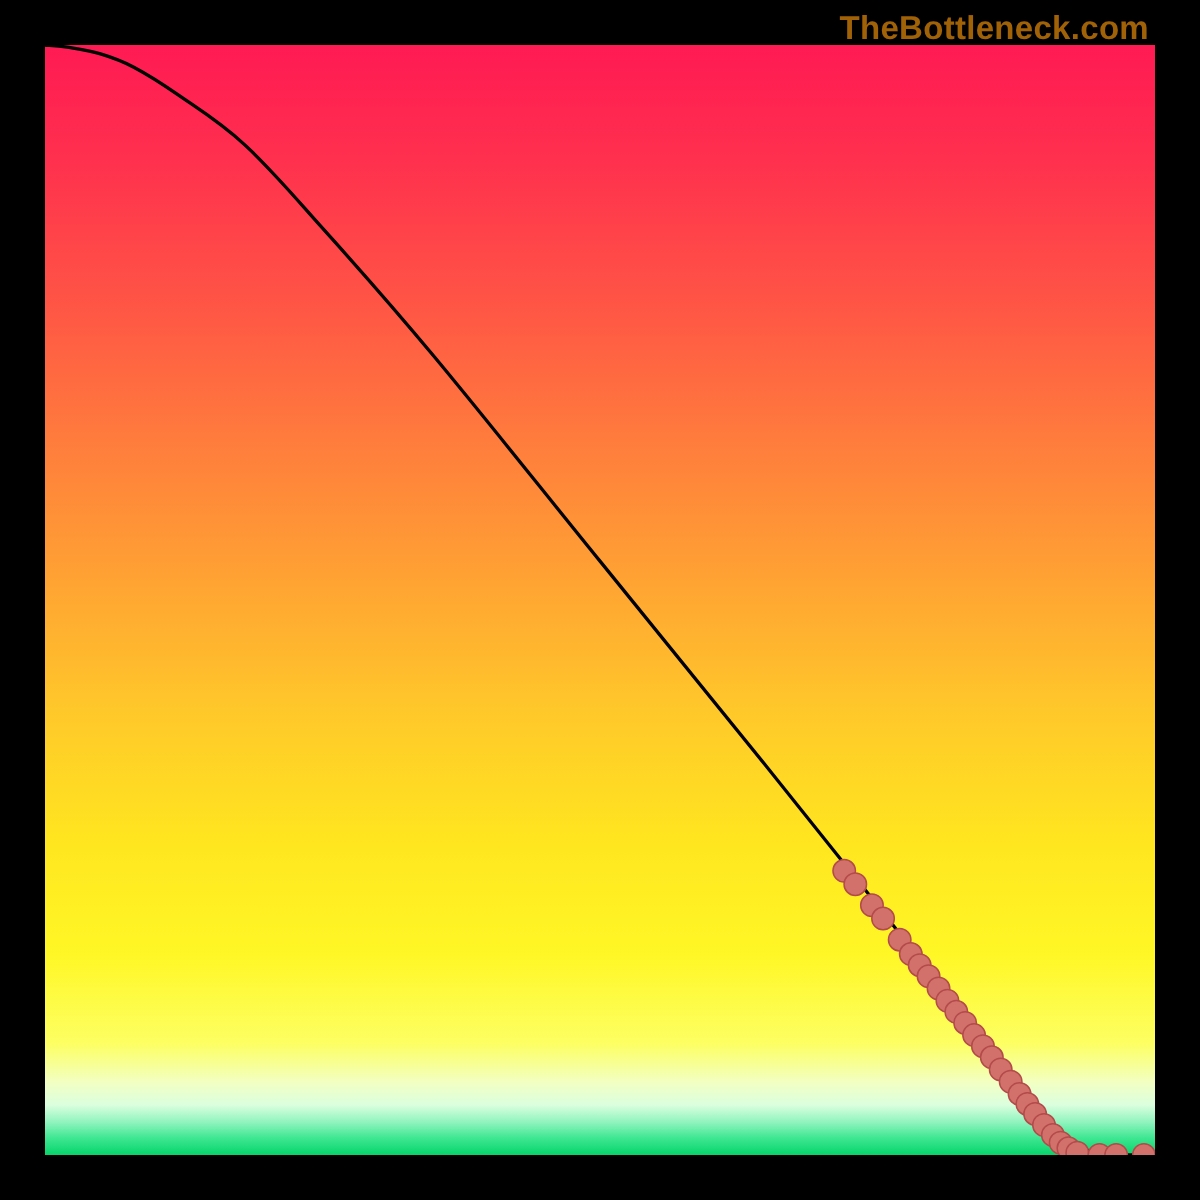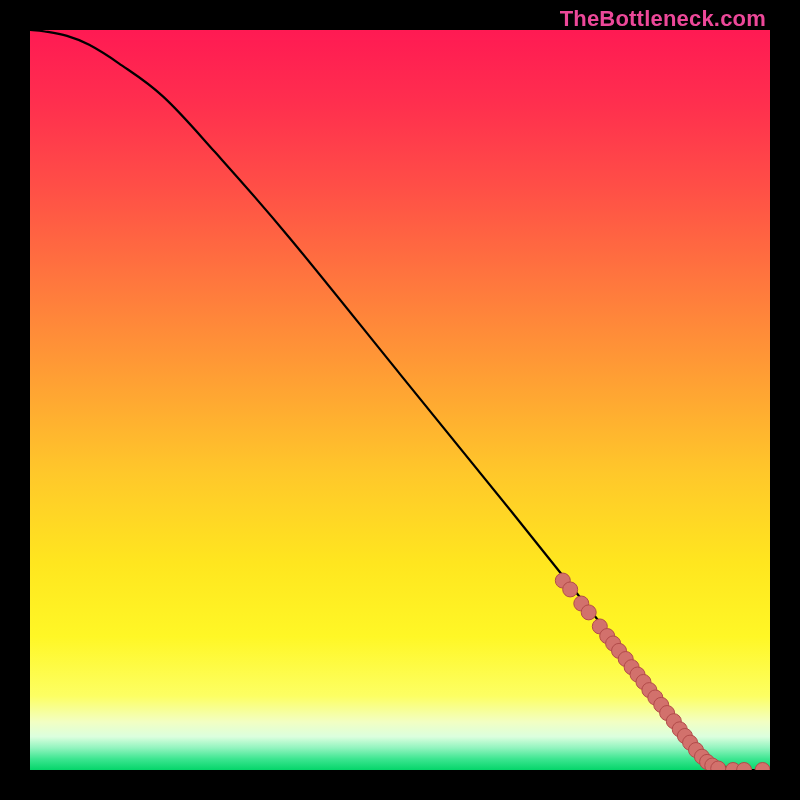--- a/index.html
+++ b/index.html
@@ -32,21 +32,21 @@
   .overlay {
     position: absolute;
     inset: 0;
   }
   .watermark {
     position: absolute;
     top: 6px;
     right: 34px;
     font-size: 22px;
     font-weight: 600;
-    color: #ec4899;
+    color: #a16207;
     letter-spacing: 0.2px;
     user-select: none;
   }
 </style>
 </head>
 <body>
 
 <div class="stage">
   <div class="watermark">TheBottleneck.com</div>
   <div class="plot">

